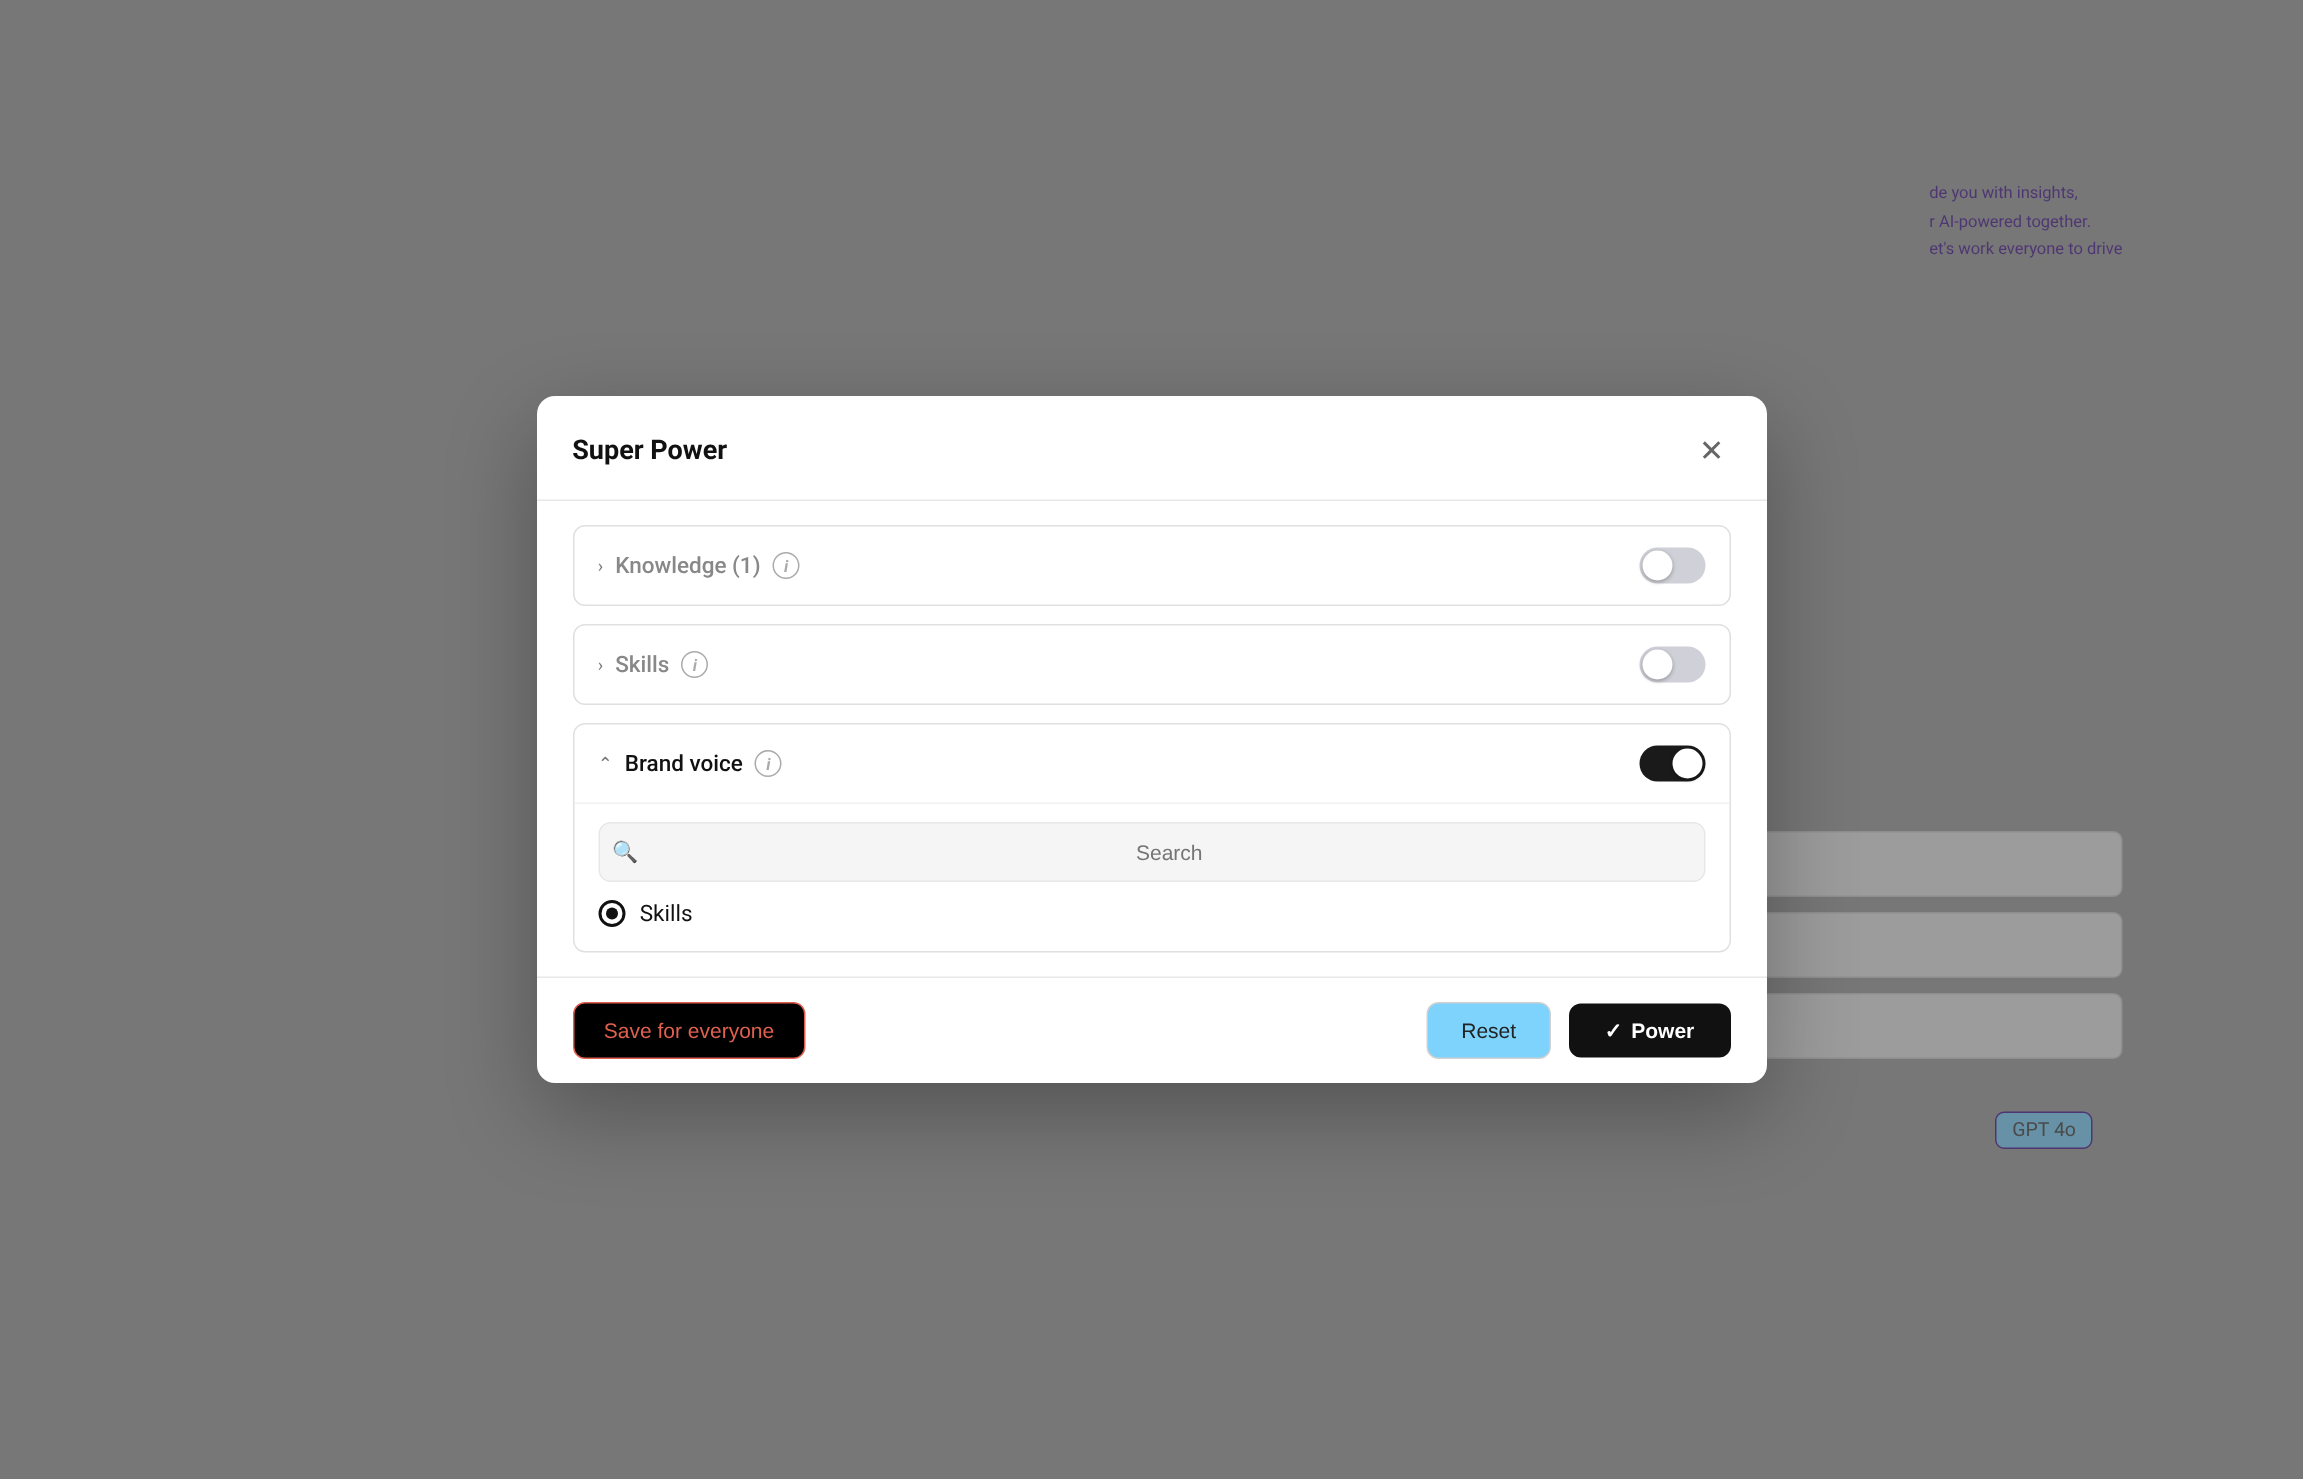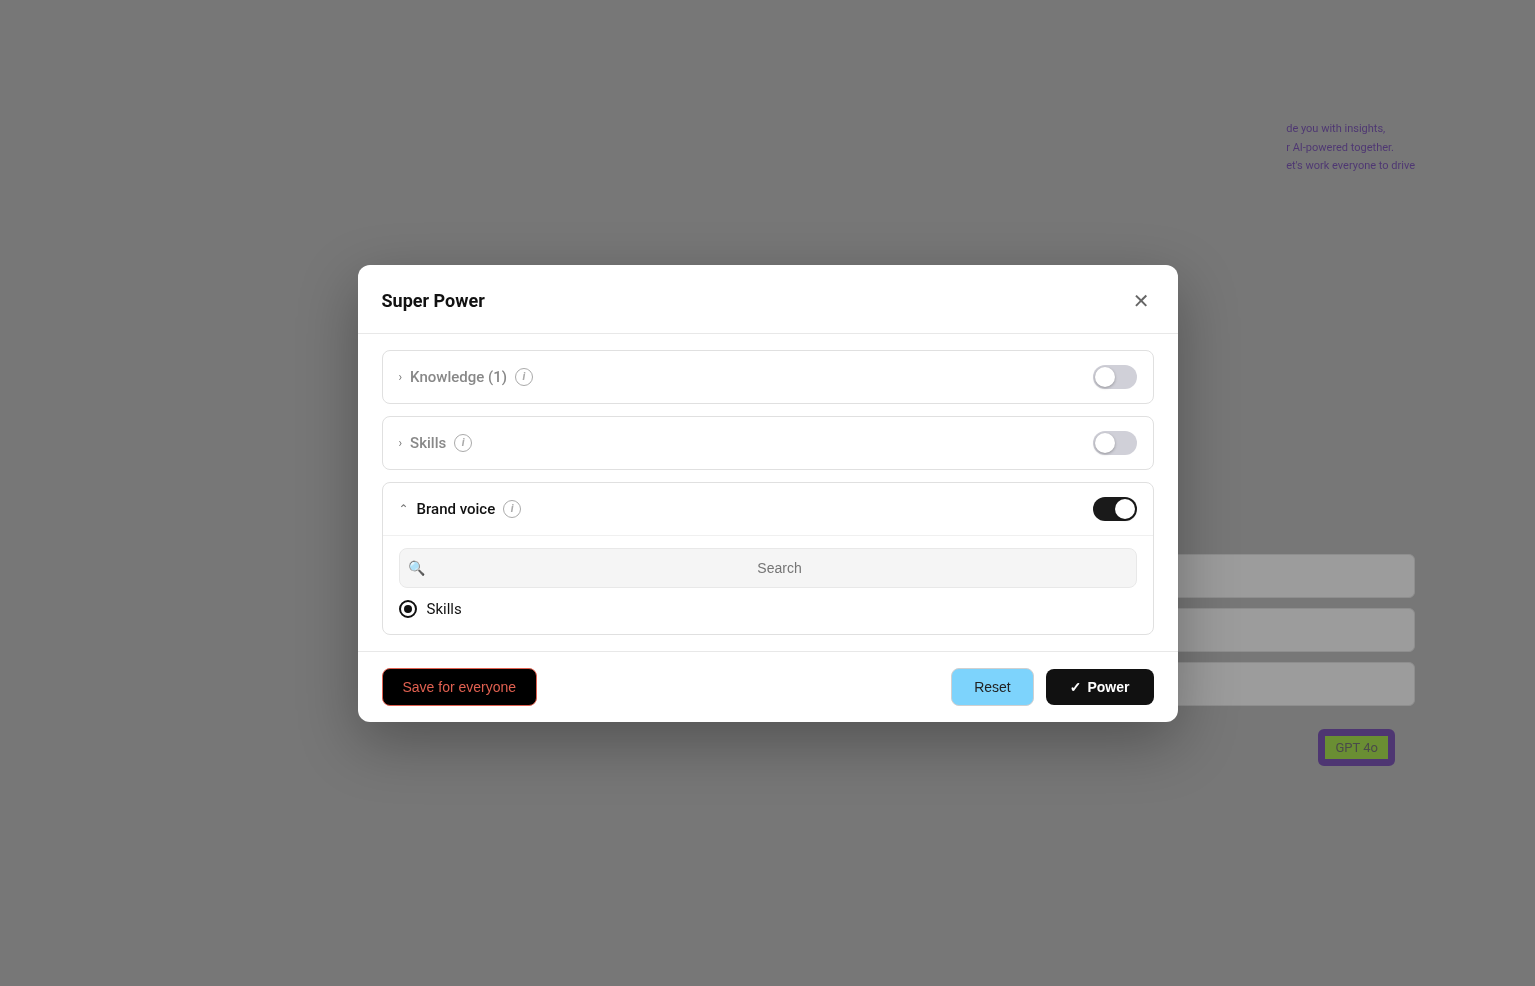--- a/index.html
+++ b/index.html
@@ -41,22 +41,22 @@
       height: 44px;
       background: #e8e8e8;
       border-radius: 6px;
       border: 1px solid #ccc;
     }
 
     .bg-gpt-badge {
       position: absolute;
       bottom: 220px;
       right: 140px;
-      background: #84cc16;
-      border: 7px solid #4c1d95;
+      background: #7dd3fc;
+      border: 1px solid #4c1d95;
       border-radius: 6px;
       padding: 4px 10px;
       font-size: 13px;
       color: #444;
     }
 
     
     .modal-overlay {
       position: absolute;
       inset: 0;

